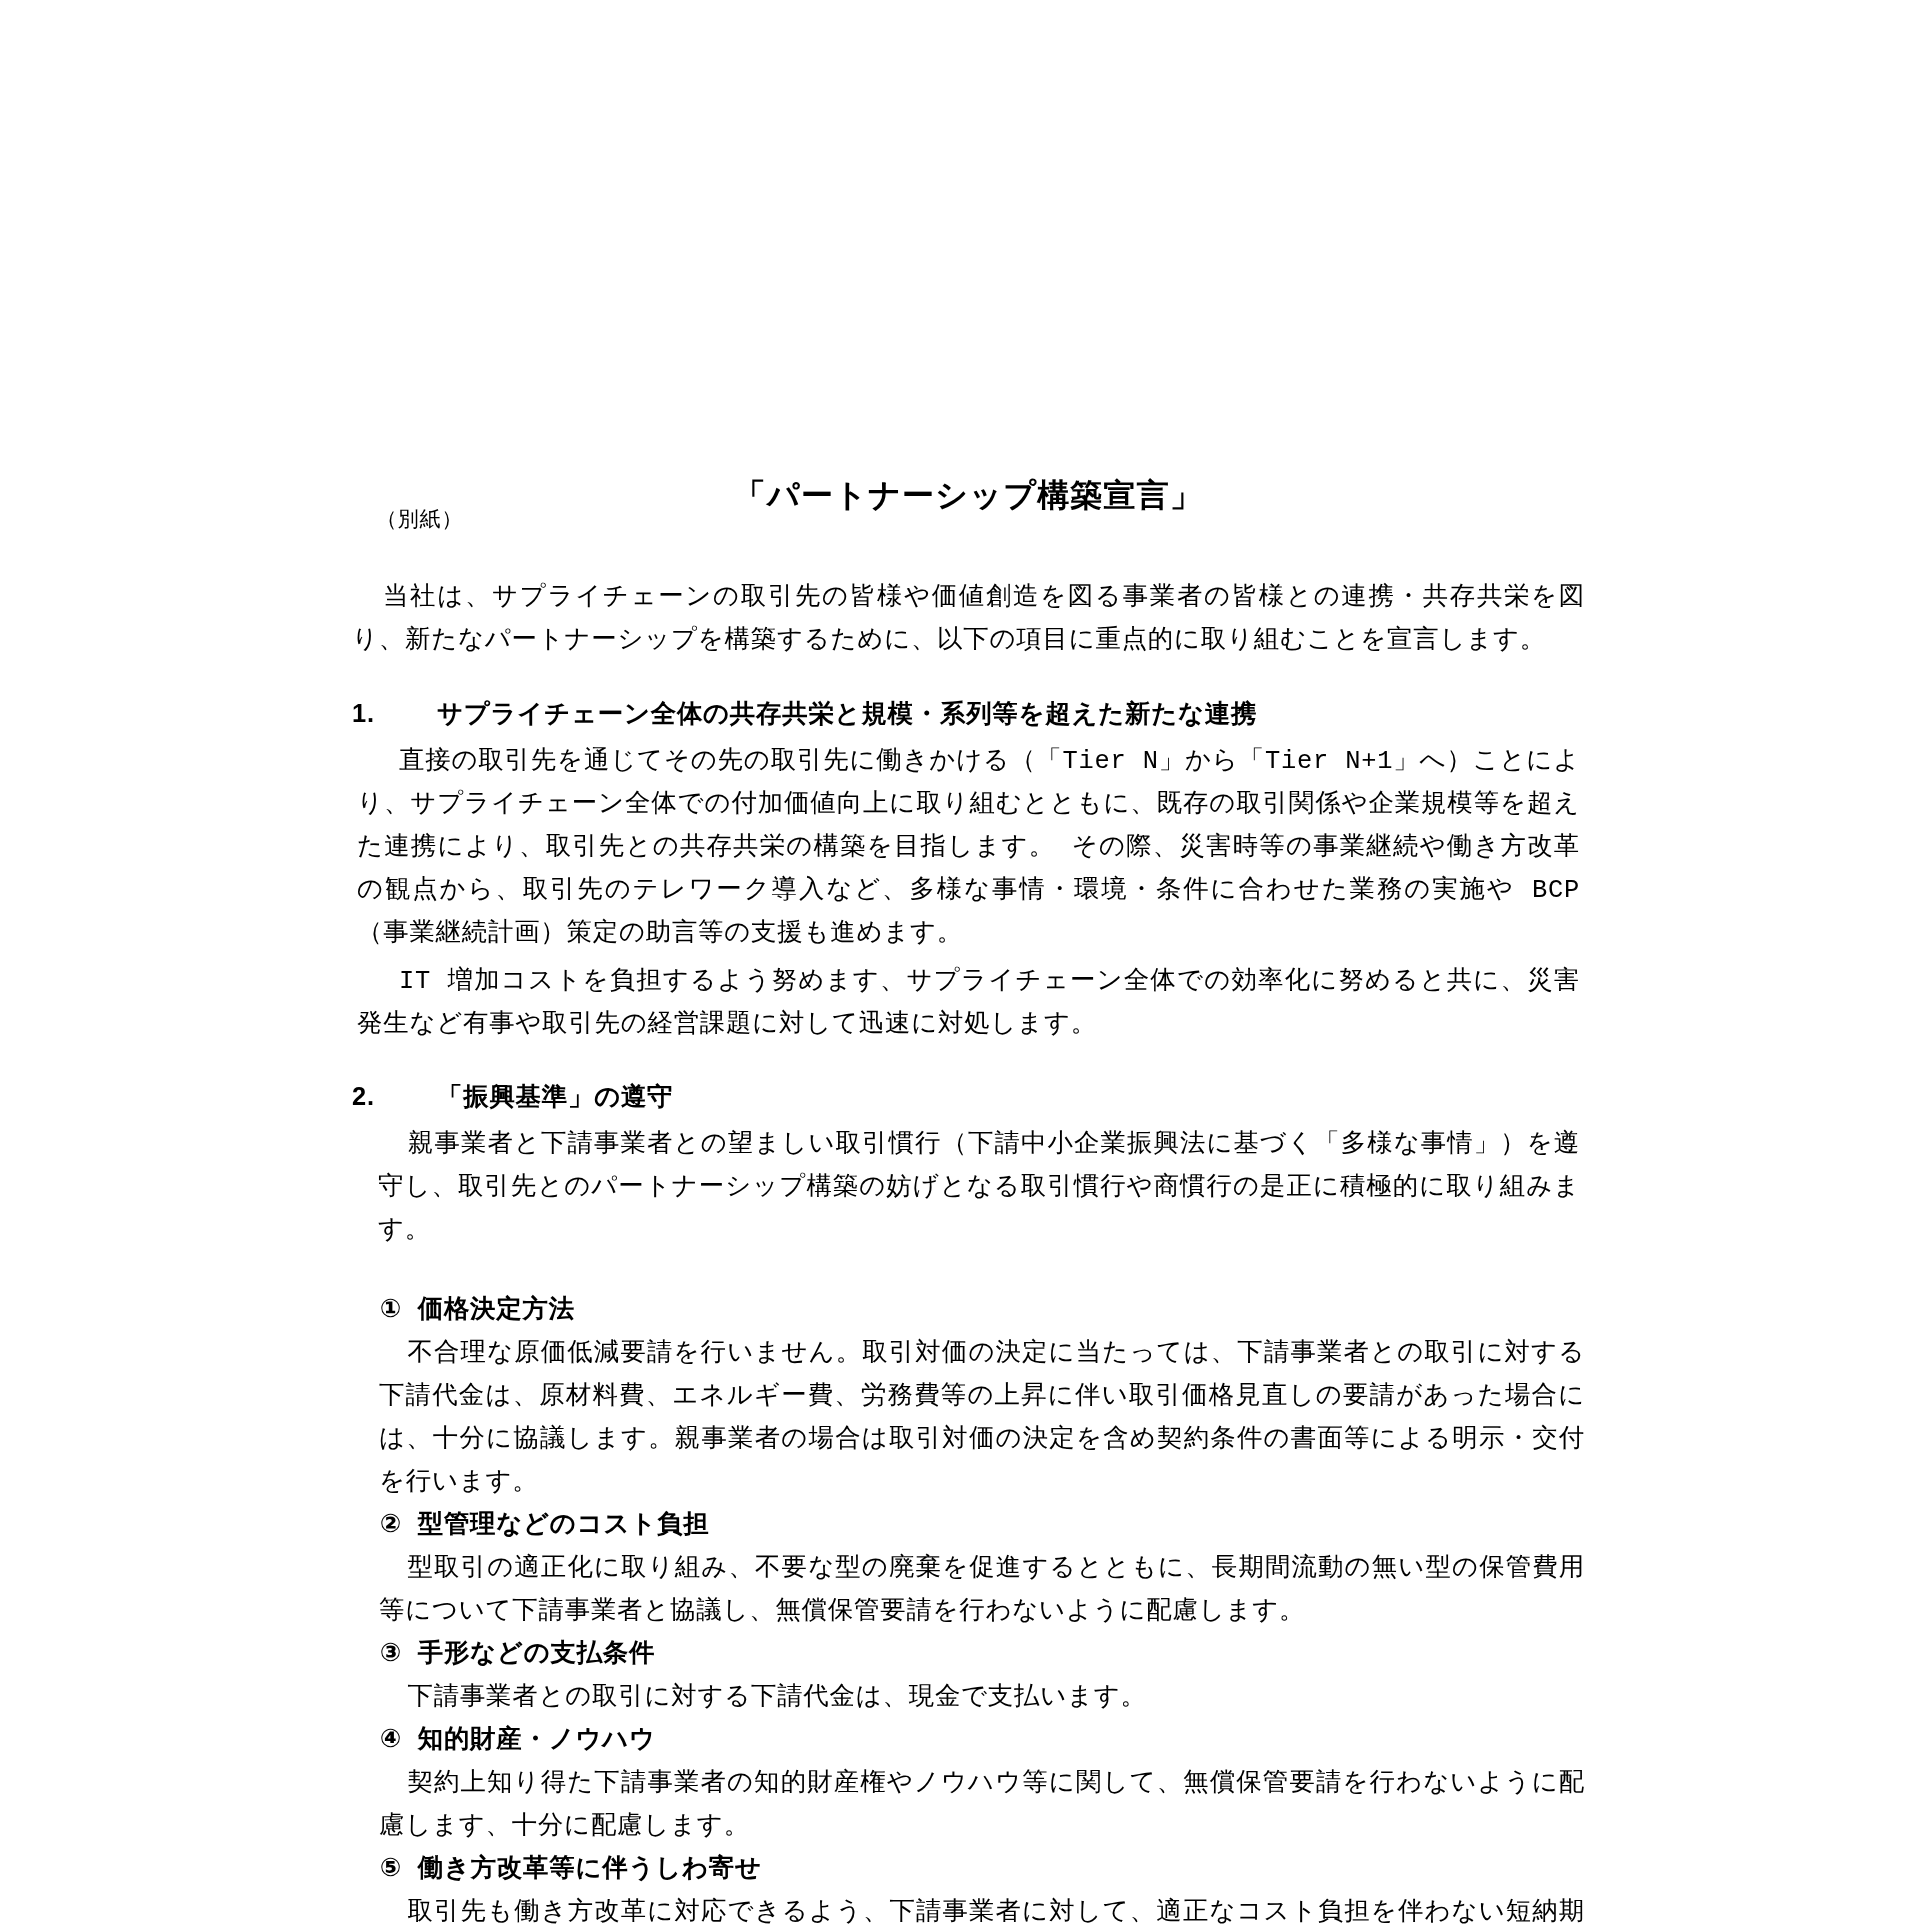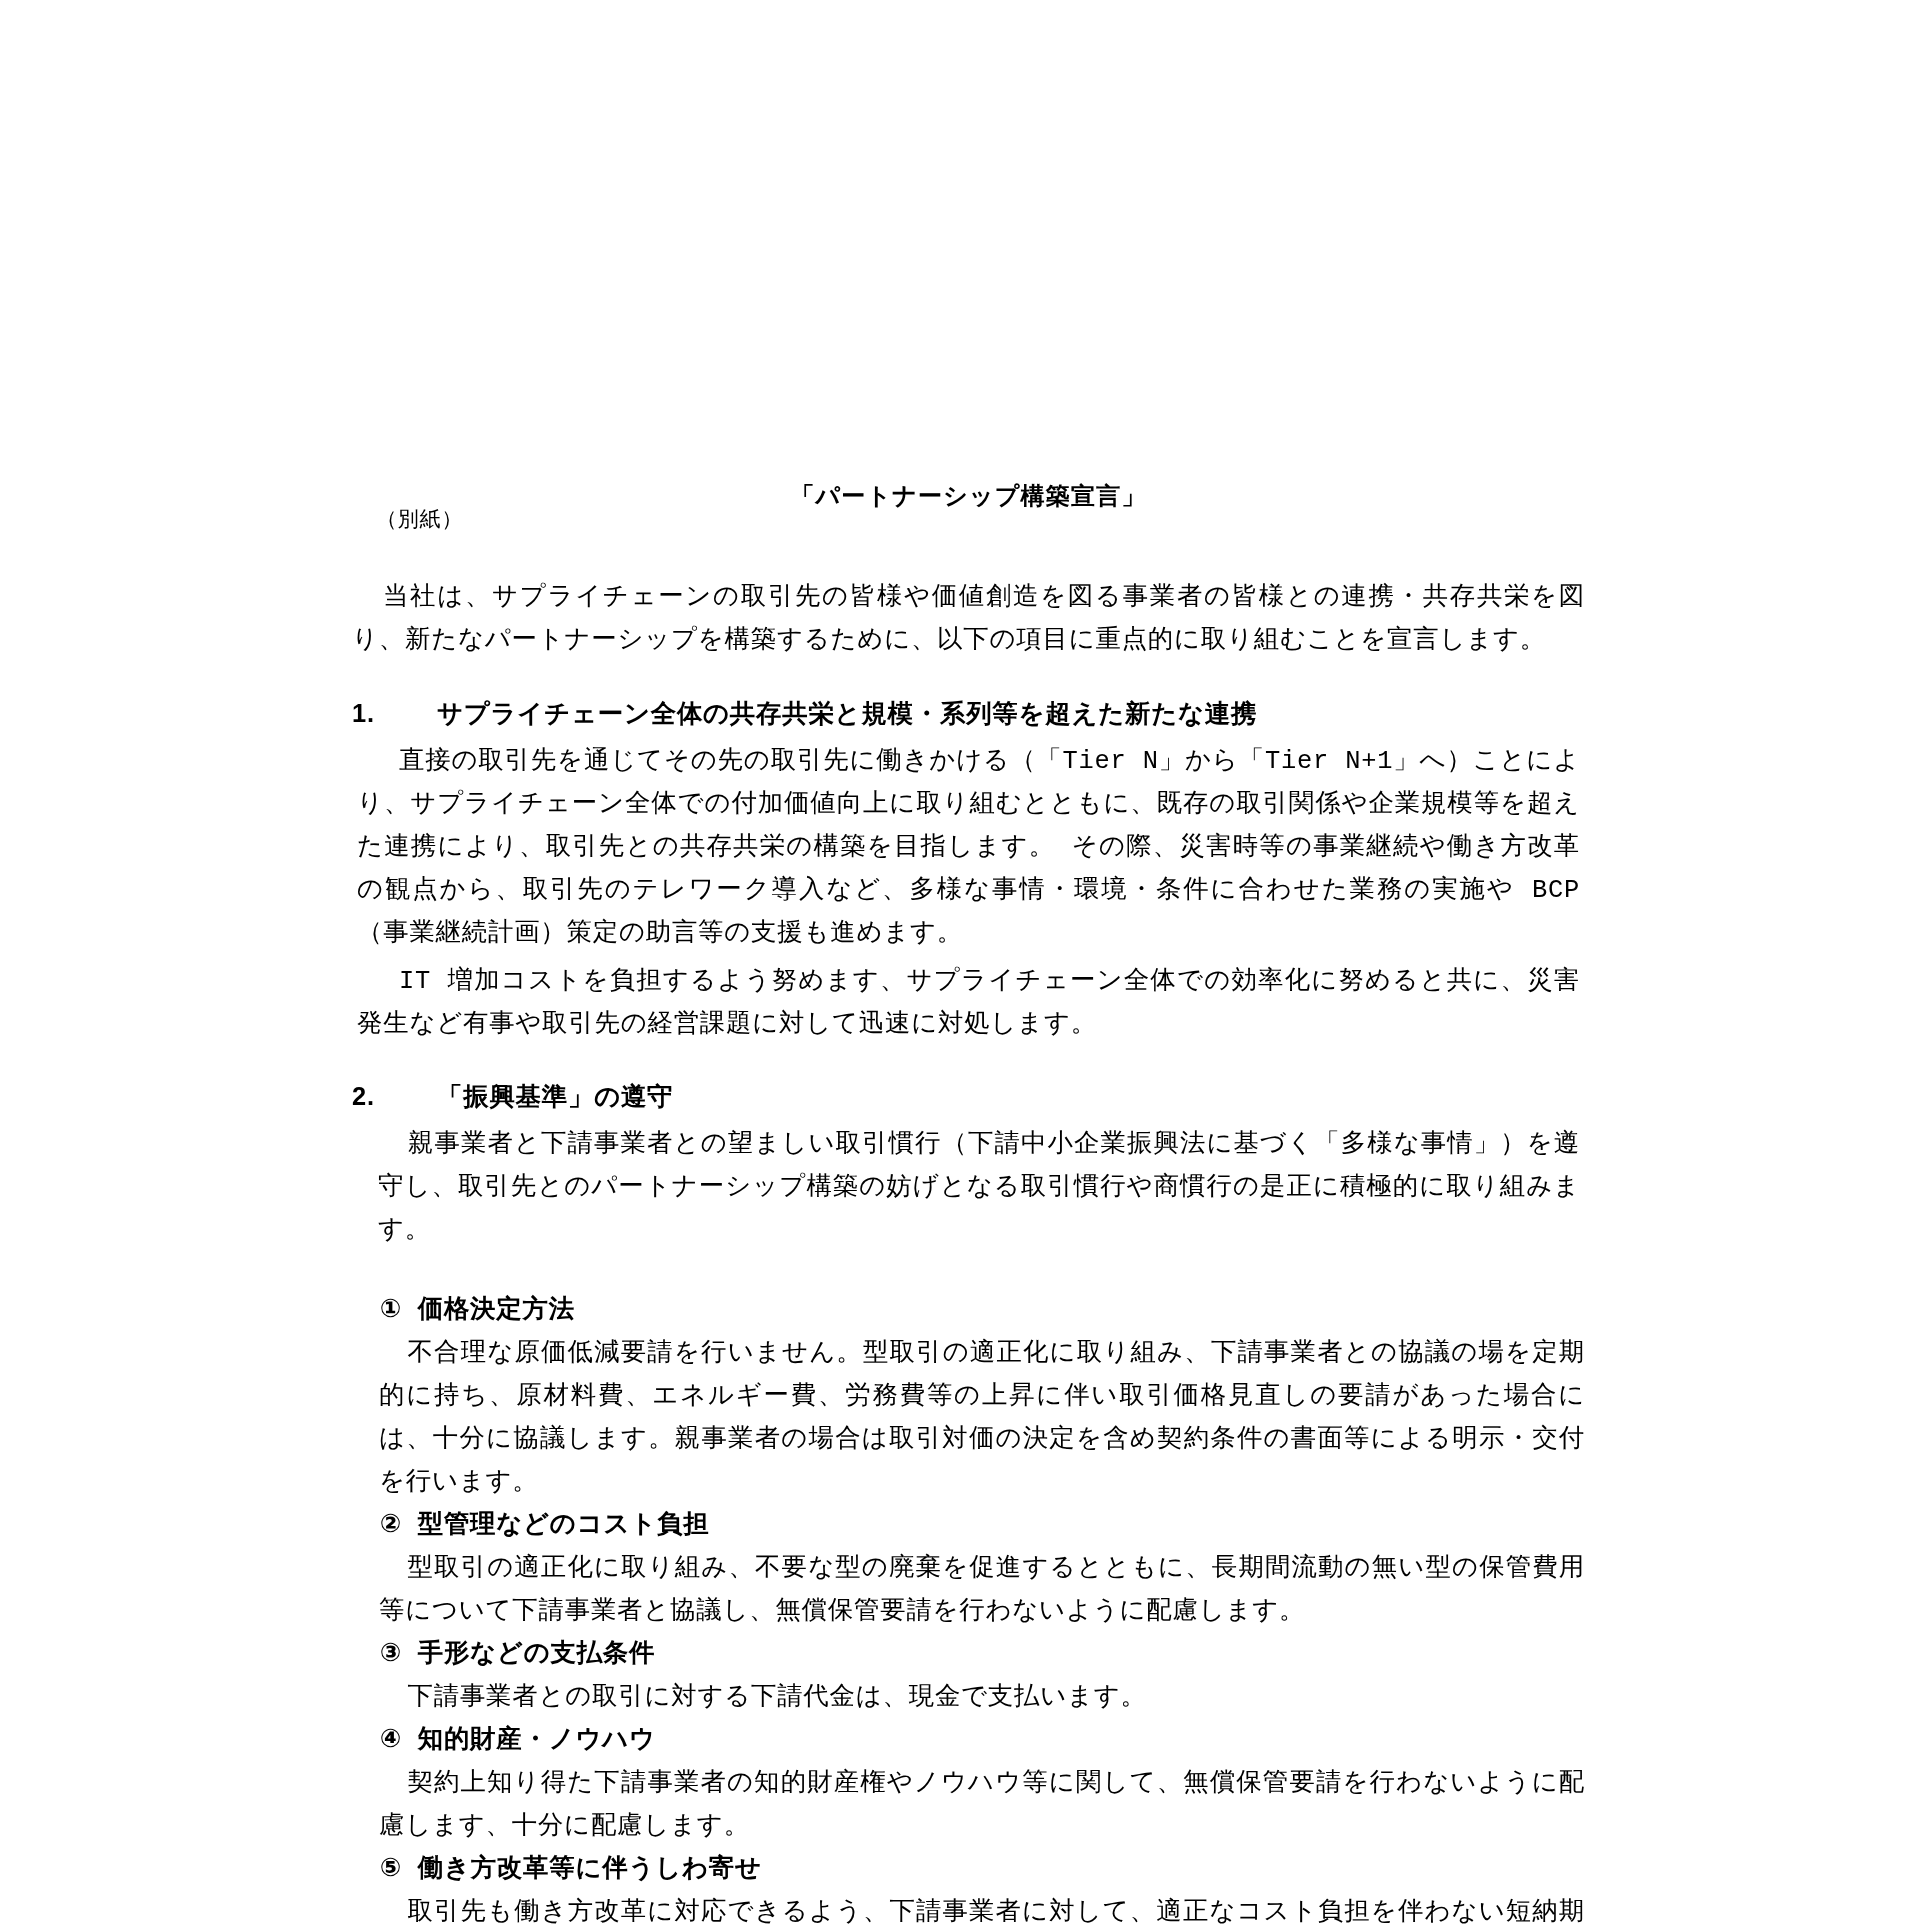--- a/index.html
+++ b/index.html
@@ -30,21 +30,21 @@
     position: absolute;
     left: 24px;
     top: 28.5px;
     font-size: 21px;
     letter-spacing: 0.8px;
     white-space: nowrap;
   }
   .title {
     margin: 21.6px 0 0 0;
     text-align: center;
-    font-size: 24px;
+    font-size: 32px;
     font-weight: 700;
     line-height: 37px;
     letter-spacing: 1.2px;
   }
   .body-text {
     font-size: 25.4px;
     line-height: 43px;
     letter-spacing: 0.8px;
     text-align: justify;
   }
@@ -119,21 +119,21 @@
       </div>
     </div>
 
     <div class="subsections">
 
       <div class="sub">
         <div class="sub-head body-text">
           <span class="sub-num">①</span>
           <span class="sub-title">価格決定方法</span>
         </div>
-        <p class="sub-body body-text">不合理な原価低減要請を行いません。型取引の適正化に取り組み、下請事業者との協議の場を定期的に持ち、原材料費、エネルギー費、労務費等の上昇に伴い取引価格見直しの要請があった場合には、十分に協議します。親事業者の場合は取引対価の決定を含め契約条件の書面等による明示・交付を行います。</p>
+        <p class="sub-body body-text">不合理な原価低減要請を行いません。取引対価の決定に当たっては、下請事業者との取引に対する下請代金は、原材料費、エネルギー費、労務費等の上昇に伴い取引価格見直しの要請があった場合には、十分に協議します。親事業者の場合は取引対価の決定を含め契約条件の書面等による明示・交付を行います。</p>
       </div>
 
       <div class="sub">
         <div class="sub-head body-text">
           <span class="sub-num">②</span>
           <span class="sub-title">型管理などのコスト負担</span>
         </div>
         <p class="sub-body body-text">型取引の適正化に取り組み、不要な型の廃棄を促進するとともに、長期間流動の無い型の保管費用等について下請事業者と協議し、無償保管要請を行わないように配慮します。</p>
       </div>
 

